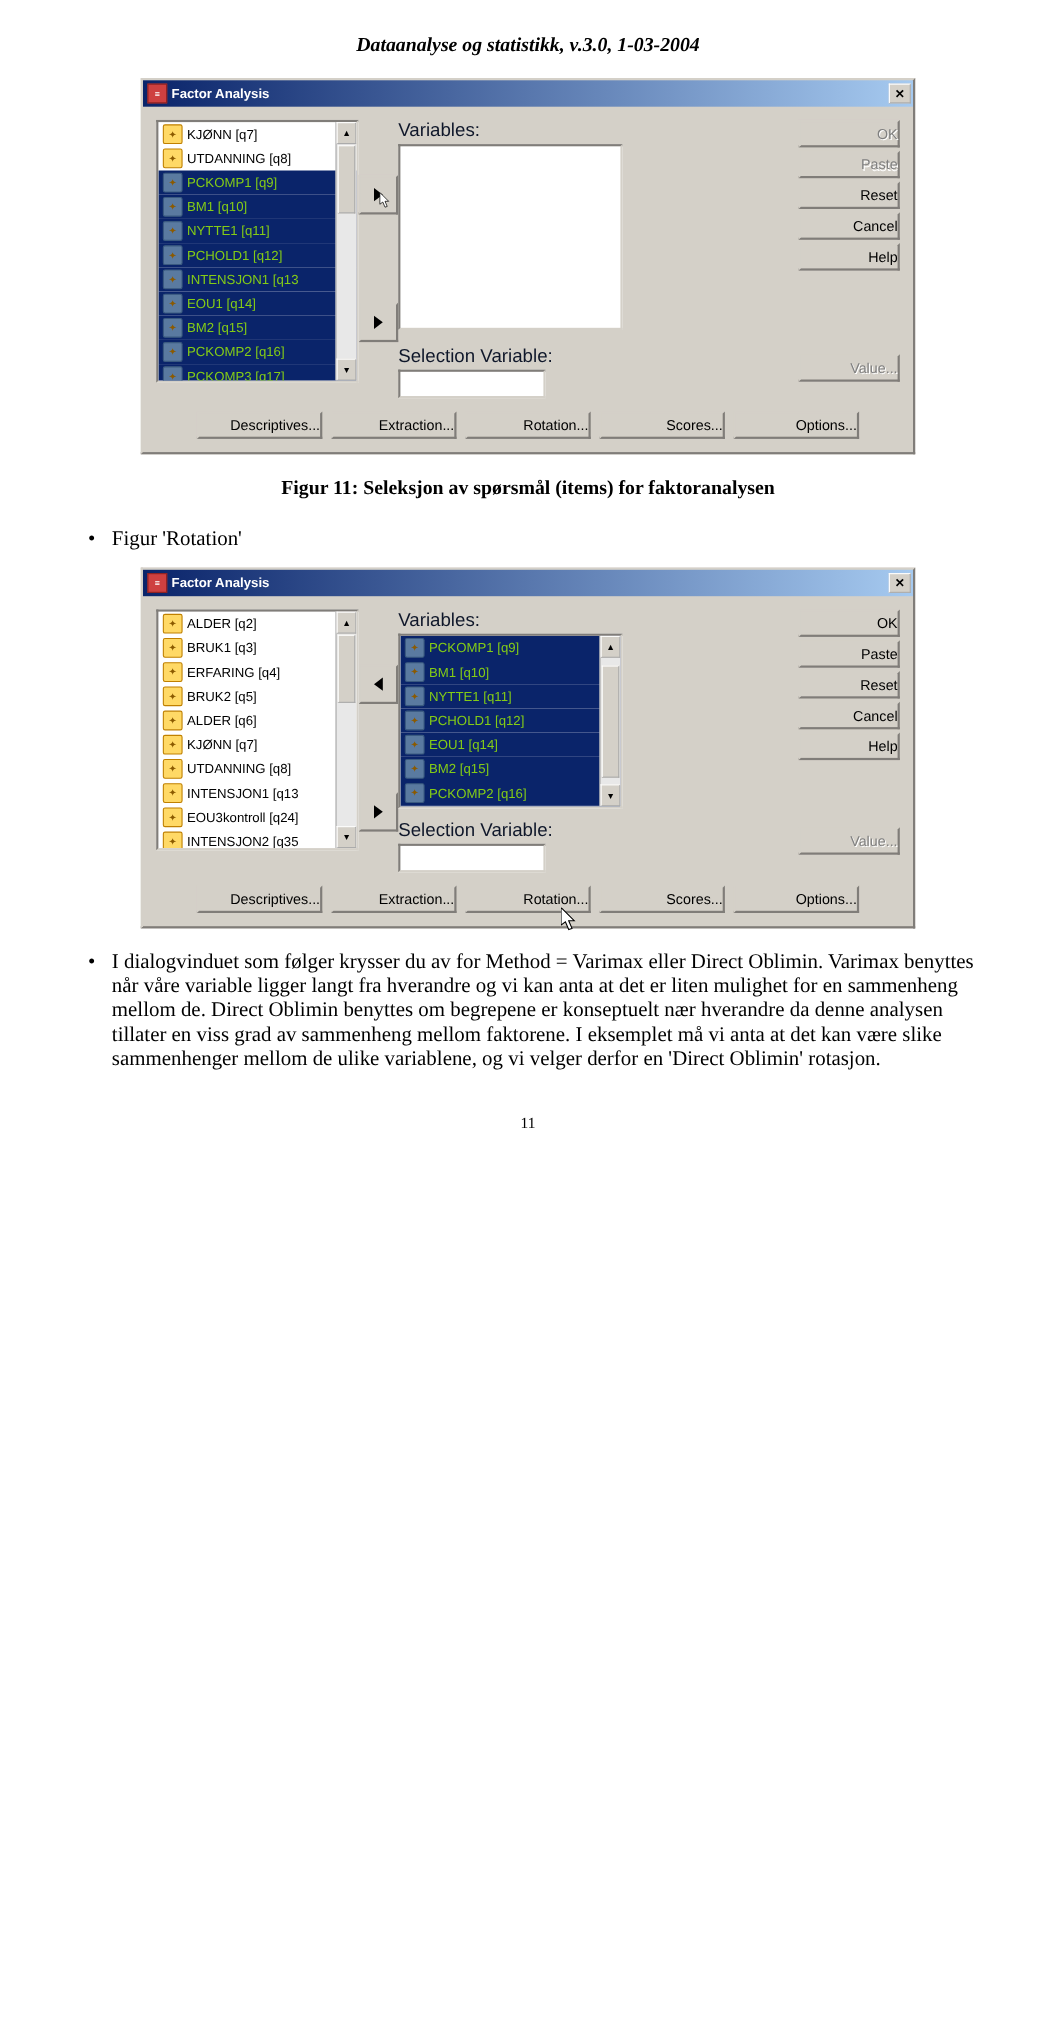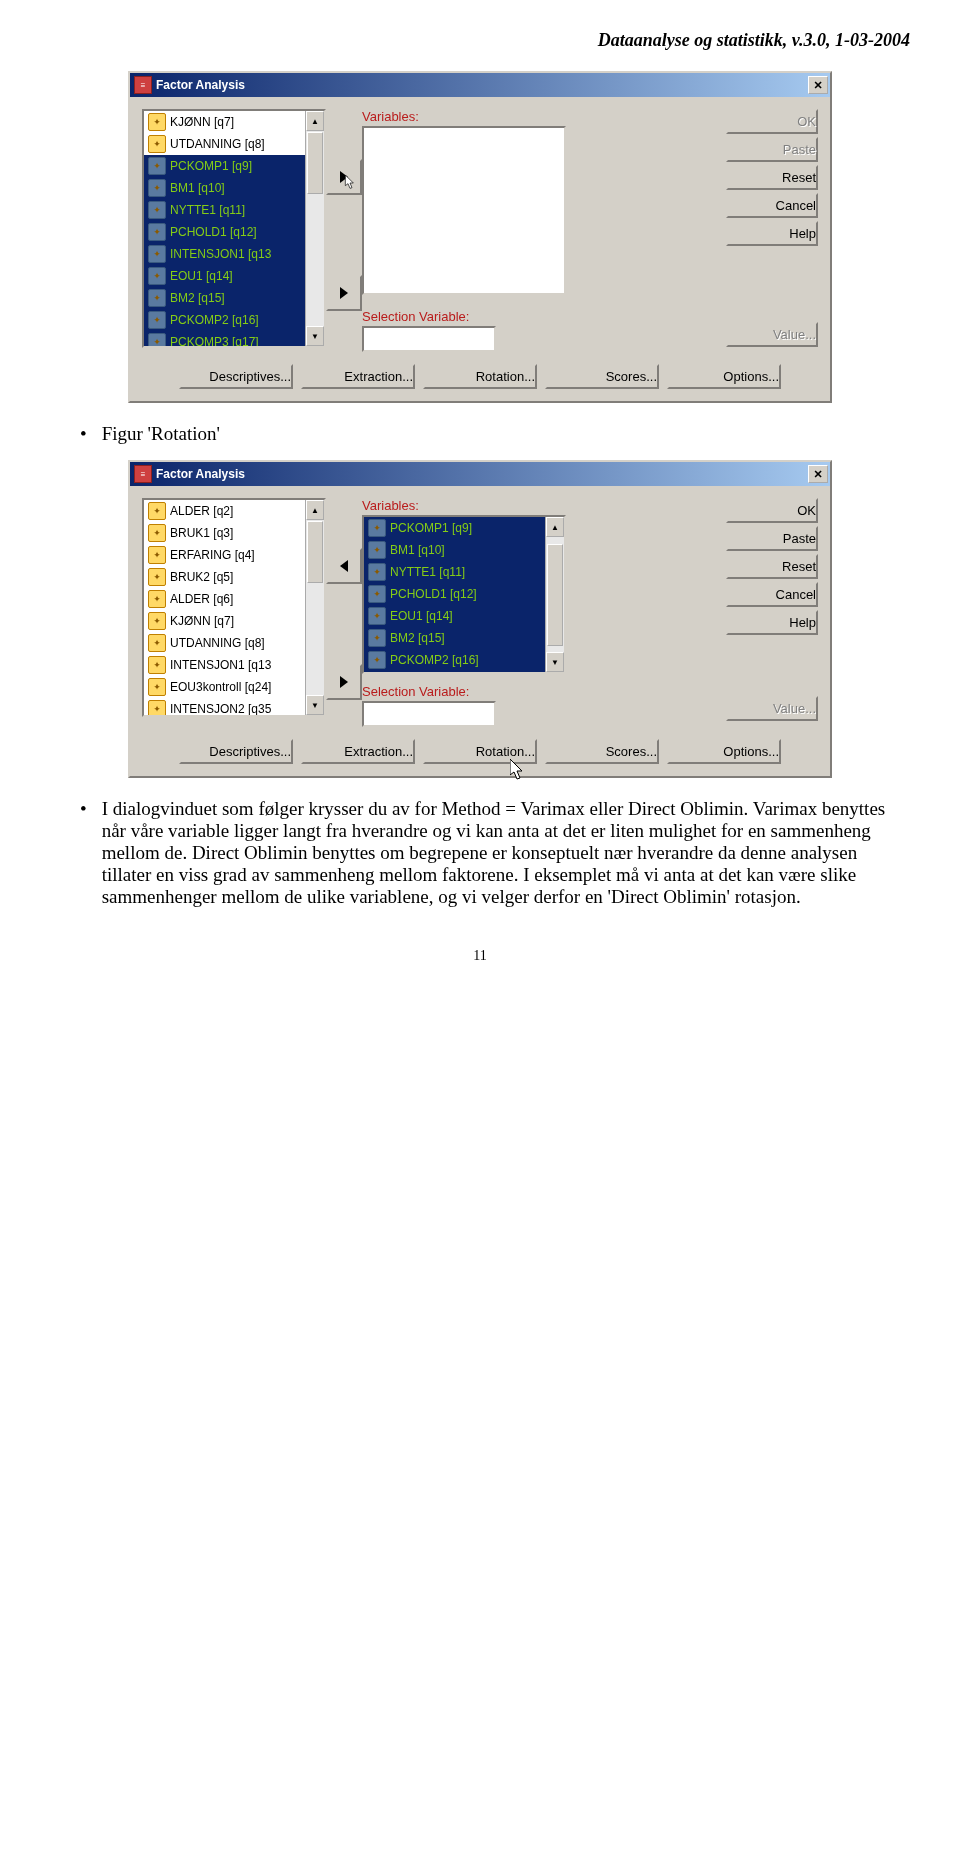--- a/index.html
+++ b/index.html
@@ -1,38 +1,38 @@
 <!DOCTYPE html>
 <html><head>
 <meta charset="utf-8">
 <style>
 body{margin:0;font-family:"Times New Roman",serif;background:#fff;color:#000;width:960px}
 .page{padding:30px 50px 30px 50px}
-.hdr{font-size:18px;font-style:italic;font-weight:bold;text-align:right;margin-bottom:20px}
+.hdr{font-size:18px;font-style:italic;font-weight:bold;text-align:center;margin-bottom:20px}
 .dialog{border:2px outset #d4d0c8;background:#d4d0c8;width:700px;margin:0 auto 20px;font-family:Tahoma,Arial,sans-serif;font-size:13px}
 .title-bar{background:linear-gradient(to right,#0a246a,#a6caf0);color:#fff;padding:3px 2px 3px 4px;display:flex;align-items:center;justify-content:space-between;font-weight:bold;font-size:12px}
 .title-bar .ttxt{display:flex;align-items:center;gap:4px}
 .title-bar .spssicon{width:16px;height:16px;background:#ce4040;border:1px solid #8b2020;display:flex;align-items:center;justify-content:center;color:#fff;font-size:8px;font-weight:bold}
 .close-btn{width:18px;height:16px;background:#d4d0c8;border:1px outset #fff;color:#000;display:flex;align-items:center;justify-content:center;font-size:11px;font-family:Arial;cursor:pointer}
 .dlg-body{padding:12px;display:flex;}
 .col{display:flex;flex-direction:column}
 .listbox{background:#fff;border:2px inset #d4d0c8;width:180px;height:235px;overflow:hidden;font-size:12px;position:relative}
 .listbox.small{width:200px;height:165px}
 .var-item{padding:2px 4px;display:flex;align-items:center;gap:4px;white-space:nowrap}
 .var-item.sel{background:#0a246a;color:#84cc16}
 .var-icon{width:16px;height:16px;flex-shrink:0;background:#ffd966;border:1px solid #c08000;border-radius:2px;position:relative}
 .var-icon::before{content:"✦";position:absolute;inset:0;display:flex;align-items:center;justify-content:center;font-size:9px;color:#8b5a00}
 .var-item.sel .var-icon{background:#5a7aa0;border-color:#3a5a80}
 .scrollbar{position:absolute;right:0;top:0;bottom:0;width:18px;background:#e8e8e8;border-left:1px solid #aaa;display:flex;flex-direction:column;justify-content:space-between}
 .sb-btn{height:18px;background:#d4d0c8;border:1px outset #fff;display:flex;align-items:center;justify-content:center;font-size:8px;color:#000;cursor:pointer}
 .sb-thumb{flex:1;max-height:60px;background:#d4d0c8;border:1px outset #fff;margin:1px}
 .midcol{display:flex;flex-direction:column;justify-content:flex-start;gap:80px;padding-top:50px}
 .arrow-btn{width:32px;height:32px;background:#d4d0c8;border:2px outset #d4d0c8;display:flex;align-items:center;justify-content:center;cursor:pointer}
 .arrow-btn svg{width:16px;height:16px}
-.lbl{font-size:13px;margin-bottom:2px;color:#b91c1c}
+.lbl{font-size:17px;margin-bottom:2px;color:#0f172a}
 .btncol{display:flex;flex-direction:column;gap:3px;margin-left:auto}
 .btn{width:88px;padding:3px 0;background:#d4d0c8;border:2px outset #d4d0c8;font-size:13px;text-align:right;cursor:pointer}
 .btn.disabled{color:#808080;text-shadow:1px 1px 0 #fff}
 .btn.wide{width:110px}
 .selvar-input{background:#fff;border:2px inset #d4d0c8;width:130px;height:22px}
 .bottom-row{display:flex;gap:8px;padding:0 12px 12px 12px;justify-content:center}
 .cursor{position:absolute;pointer-events:none}
 .figcap{text-align:center;font-weight:bold;font-size:18px;margin:10px 0 25px}
 .bullet-row{display:flex;margin:0 0 15px 30px;font-size:19px}
 .bullet-row::before{content:"•";margin-right:15px}
@@ -141,20 +141,21 @@
   </div>
   <div class="bottom-row">
     <div class="btn wide">Descriptives...</div>
     <div class="btn wide">Extraction...</div>
     <div class="btn wide">Rotation...</div>
     <div class="btn wide">Scores...</div>
     <div class="btn wide">Options...</div>
   </div>
 </div>
 
+<div class="figcap">Figur 11: Seleksjon av spørsmål (items) for faktoranalysen</div>
 <div class="bullet-row">Figur 'Rotation'</div>
 
 <div class="dialog">
   <div class="title-bar">
     <div class="ttxt">
           <div class="spssicon">≡</div>
           <span>Factor Analysis</span>
         </div>
     <div class="close-btn">✕</div>
   </div>

